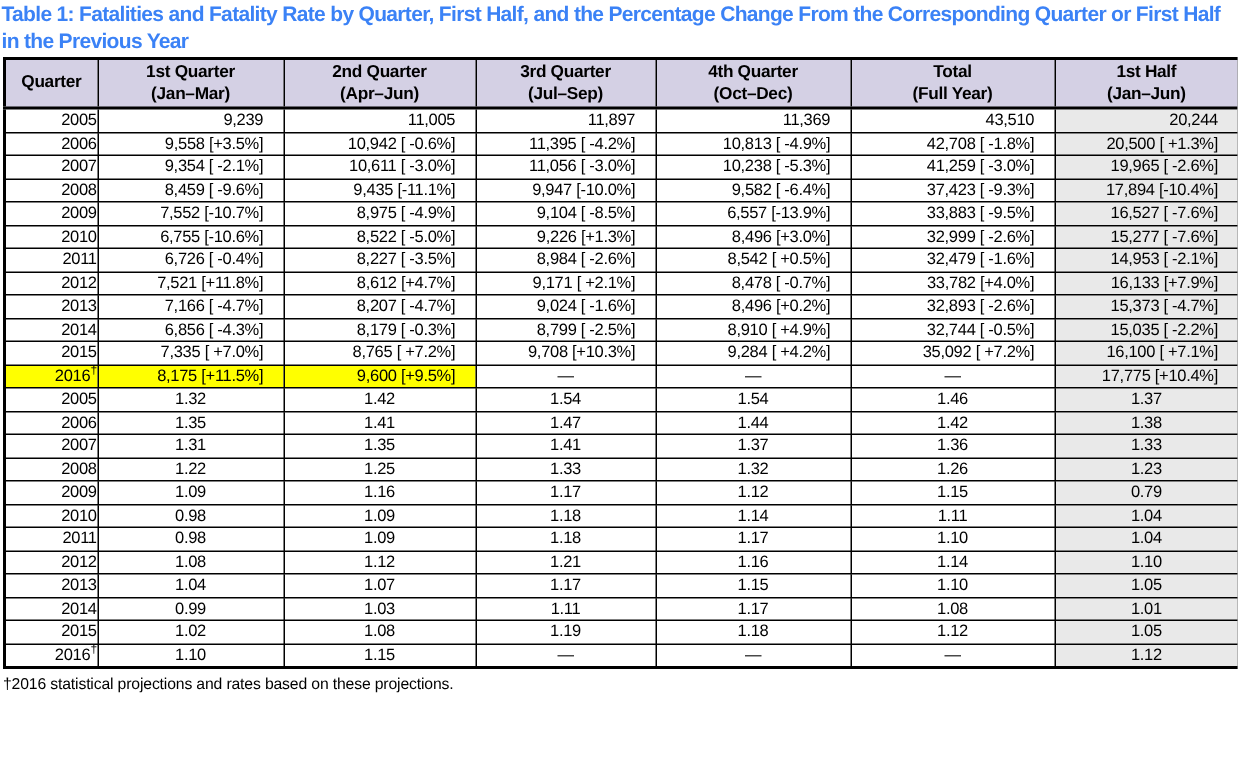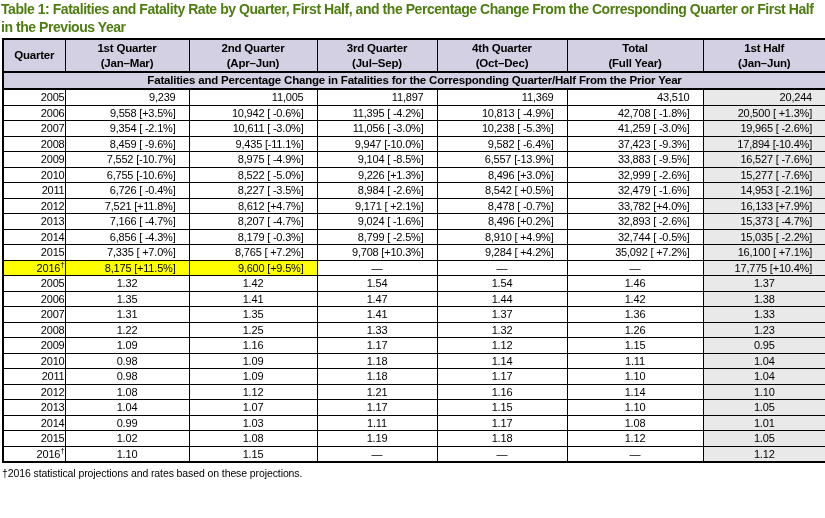--- a/index.html
+++ b/index.html
@@ -10,21 +10,21 @@
   }
   *{box-sizing:border-box;}
   html,body{margin:0;padding:0;background:#ffffff;}
   body{
     width:825px;height:518px;overflow:hidden;
     font-family:"Liberation Sans","DejaVu Sans",sans-serif;
     color:#000;
   }
   .title{
     font-weight:bold;font-size:14px;line-height:17.5px;letter-spacing:-0.45px;
-    color:#4d7c0f;padding:1px 2px 2px 1px;
+    color:#3b82f6;padding:1px 2px 2px 1px;
   }
   table{
     width:823px;margin-left:2px;border-collapse:collapse;
     border:2px solid var(--border);table-layout:fixed;
   }
   th,td{border:1px solid var(--border);padding:0;overflow:hidden;white-space:nowrap;}
   thead th{
     background:var(--header-bg);font-size:11.5px;font-weight:bold;
     text-align:center;vertical-align:middle;height:33px;line-height:1.3;
     border-bottom:2px solid var(--border);letter-spacing:-0.2px;
@@ -86,23 +86,20 @@
           <div>(Full Year)</div>
         </th>
         <th>
           <div>1st Half</div>
           <div>(Jan–Jun)</div>
         </th>
       </tr>
   </thead>
   <tbody>
       <tr>
-        <td colspan="7" class="sec">Fatalities and Percentage Change in Fatalities for the Corresponding Quarter/Half From the Prior Year</td>
-      </tr>
-      <tr>
         <td class="year">2005</td>
         <td class="r">9,239</td>
         <td class="r">11,005</td>
         <td class="r">11,897</td>
         <td class="r">11,369</td>
         <td class="r">43,510</td>
         <td class="r gray">20,244</td>
       </tr>
       <tr>
         <td class="year">2006</td>
@@ -239,21 +236,21 @@
         <td class="c">1.26</td>
         <td class="c gray">1.23</td>
       </tr>
       <tr>
         <td class="year">2009</td>
         <td class="c">1.09</td>
         <td class="c">1.16</td>
         <td class="c">1.17</td>
         <td class="c">1.12</td>
         <td class="c">1.15</td>
-        <td class="c gray">0.95</td>
+        <td class="c gray">0.79</td>
       </tr>
       <tr>
         <td class="year">2010</td>
         <td class="c">0.98</td>
         <td class="c">1.09</td>
         <td class="c">1.18</td>
         <td class="c">1.14</td>
         <td class="c">1.11</td>
         <td class="c gray">1.04</td>
       </tr>

